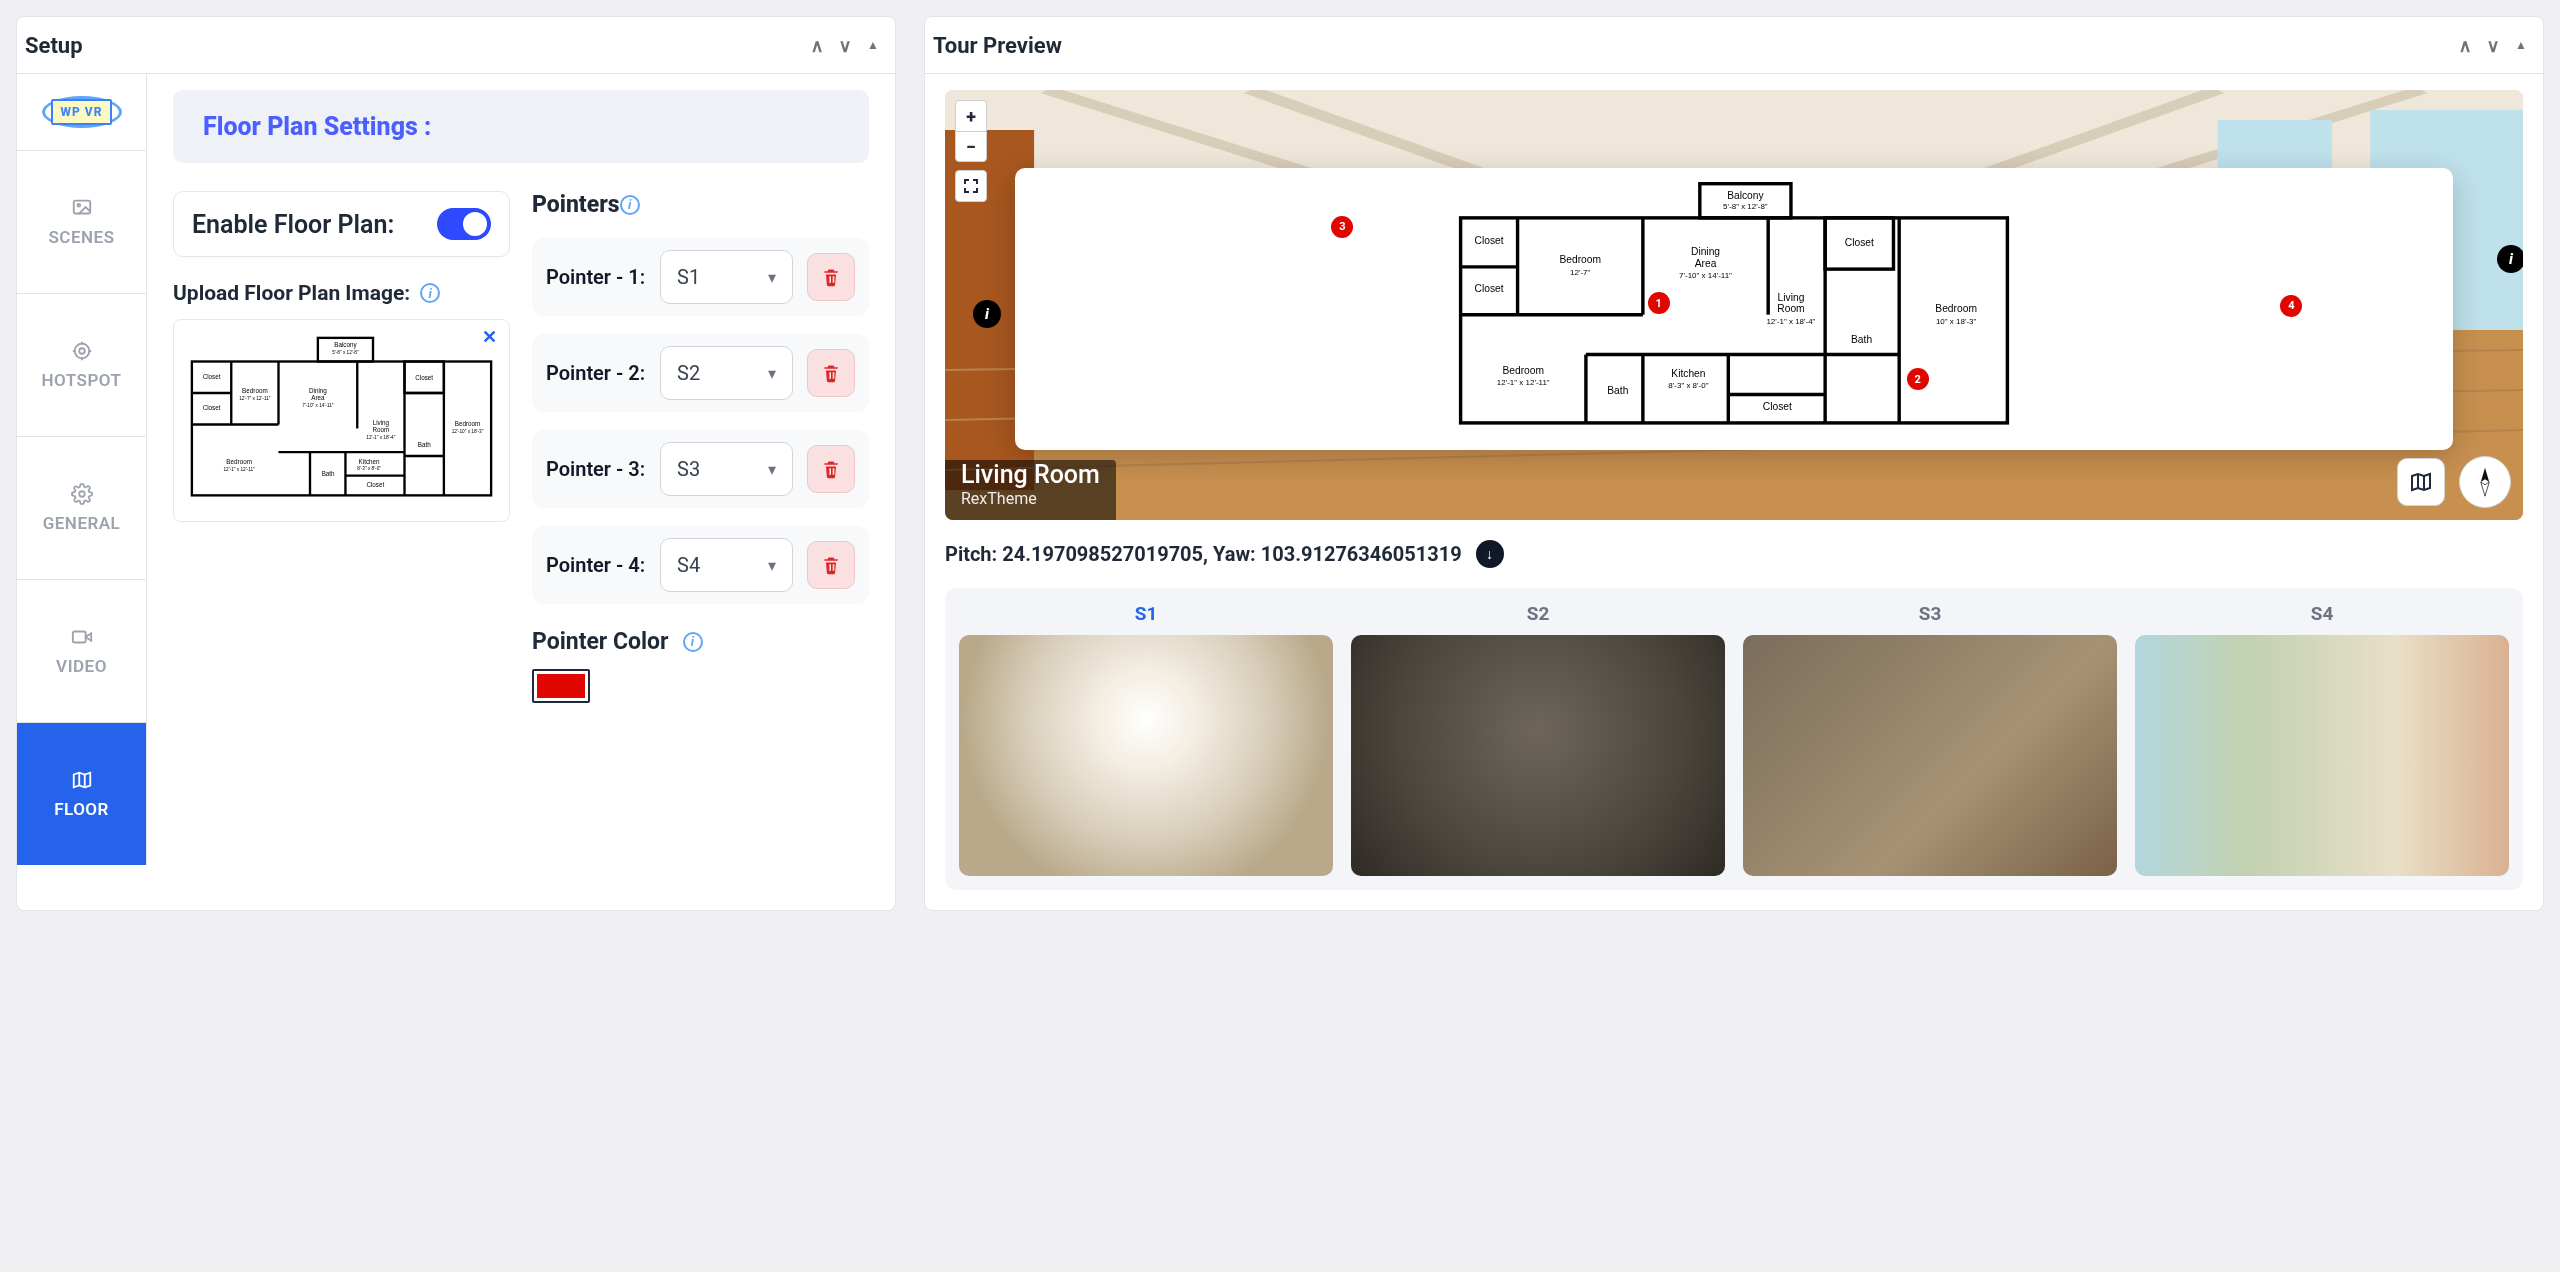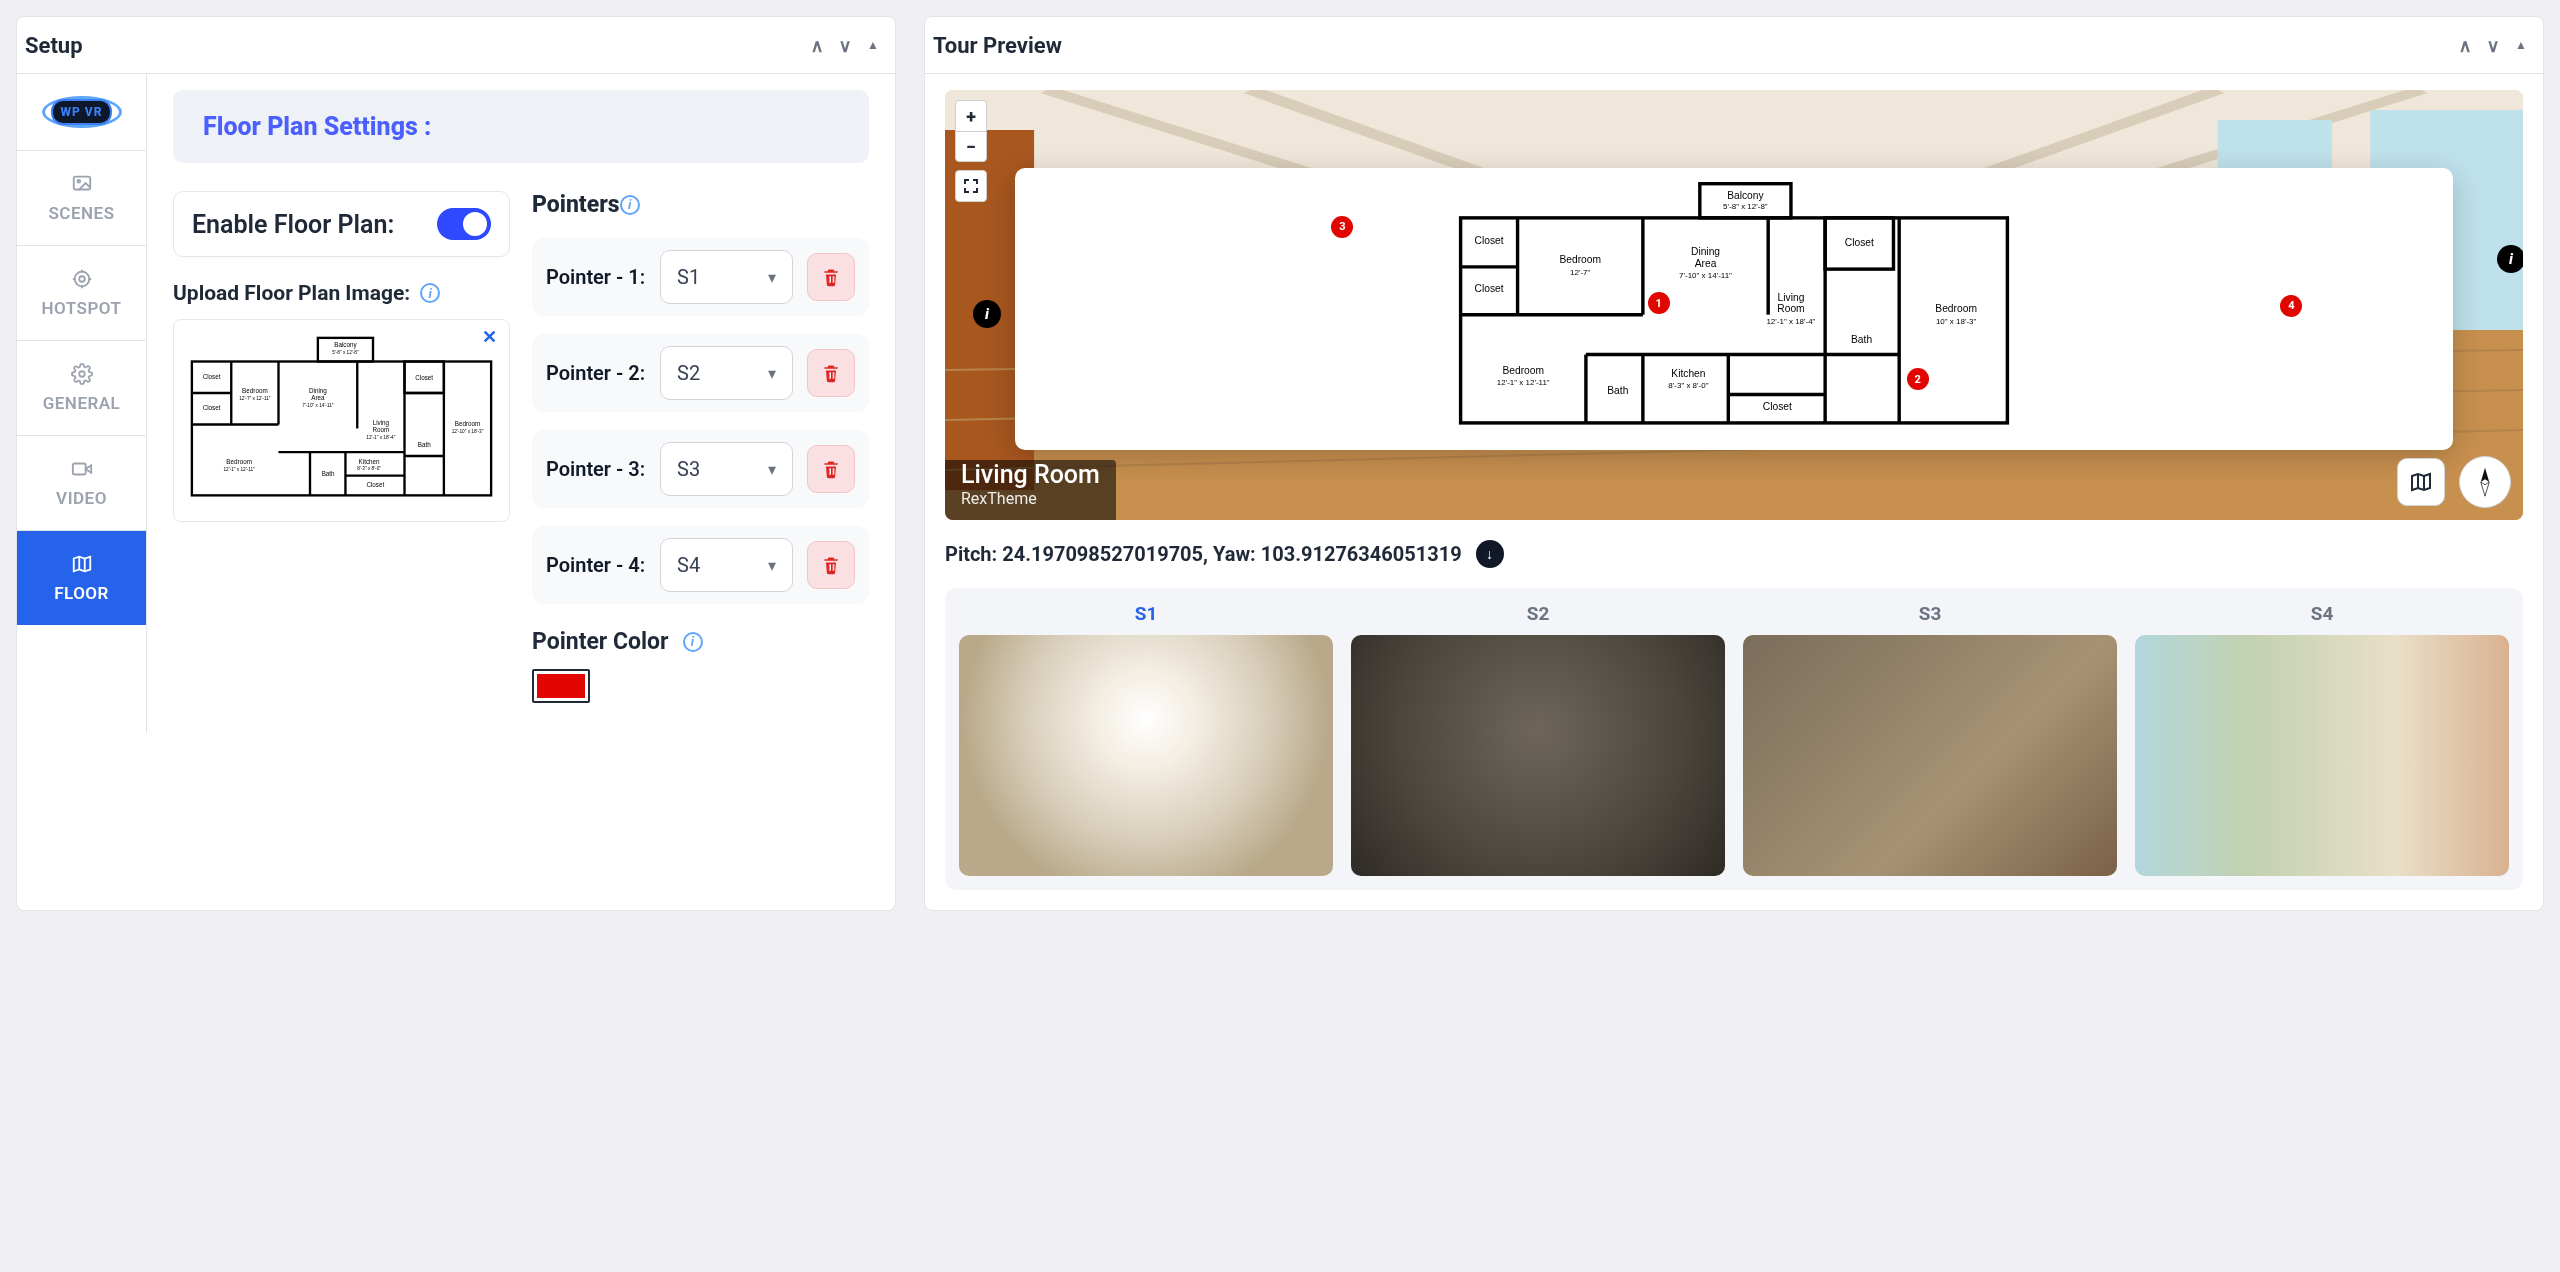--- a/index.html
+++ b/index.html
@@ -35,31 +35,31 @@
   .panel-body { display:flex; }
 
   
   .sidebar {
     width: 130px;
     border-right: 1px solid #e2e4e8;
     display:flex; flex-direction:column;
   }
   .logo { padding: 22px 10px; display:flex;justify-content:center; }
   .logo-pill {
-    background:#0f172a; border:2px solid #3b82f6; border-radius:12px;
+    background:#fef9c3; border:2px solid #3b82f6; border-radius:2px;
     color:#3b82f6;font-weight:800;font-size:12px;padding:4px 8px;letter-spacing:1px;
     position:relative;
   }
   .logo-ell {
     width: 80px; height: 32px; border: 3px solid #60a5fa; border-radius: 50%;
     display:flex;align-items:center;justify-content:center;
   }
   .nav-item {
     display:flex;flex-direction:column;align-items:center;gap:8px;
-    padding: 22px 0; color:#9ca3af; font-size:17px; font-weight:600;
+    padding: 46px 0; color:#9ca3af; font-size:17px; font-weight:600;
     letter-spacing: 0.5px; cursor:pointer; border-top:1px solid #e2e4e8;
   }
   .nav-item.active { background:#2563eb; color:#fff; }
   .nav-ico { width:22px;height:22px; }
 
   
   .main { flex:1; padding: 16px 26px 30px 26px; background:#fff; }
   .section-head {
     background:#eef2f7; border-radius:10px;
     padding: 22px 30px; margin-bottom: 28px;

